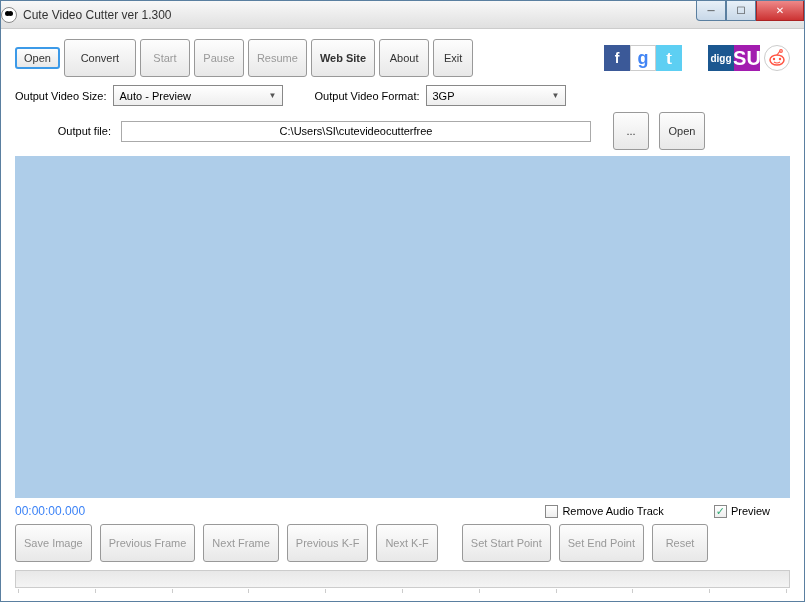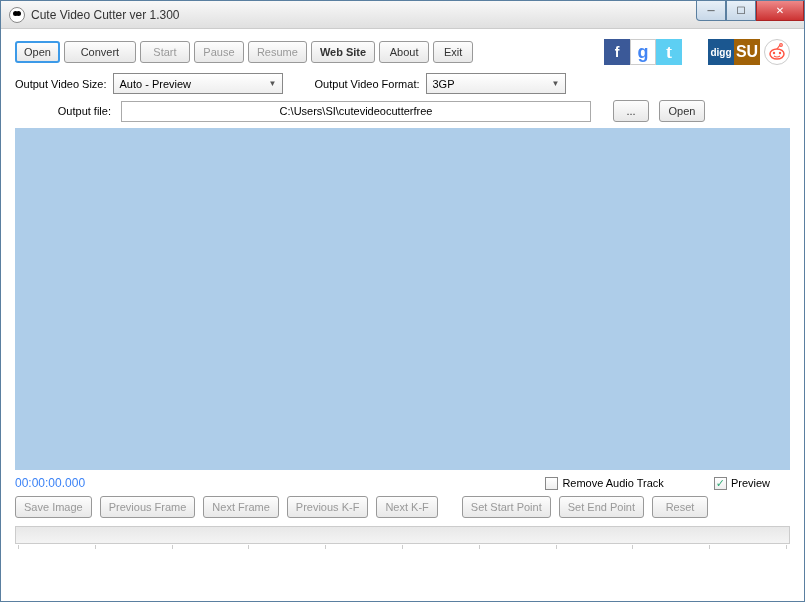--- a/index.html
+++ b/index.html
@@ -1,44 +1,44 @@
 <!DOCTYPE html>
 <html><head>
 <meta charset="utf-8">
 <style>
 * { box-sizing: border-box; margin: 0; padding: 0; }
 body { font-family: "Segoe UI", Tahoma, sans-serif; font-size: 11px; background: #d8e8d8; width: 805px; height: 602px; overflow: hidden; }
 .window { width: 805px; height: 602px; background: #fff; border: 1px solid #5a7fa0; position: relative; }
-.titlebar { height: 28px; background: linear-gradient(#f8f8f8, #e0e0e0); display: flex; align-items: center; padding-left: 8px; border-bottom: 1px solid #ccc; }
+.titlebar { height: 28px; background: linear-gradient(#f8f8f8, #e0e0e0); display: flex; align-items: center; border-bottom: 1px solid #ccc; }
 .titlebar-icon { width: 16px; height: 16px; margin-right: 6px; border-radius: 50%; background: #fff; border: 1px solid #888; position: relative; }
 .titlebar-icon::before { content:""; position:absolute; width:5px; height:5px; background:#000; border-radius:50%; top:3px; left:3px; }
 .titlebar-icon::after { content:""; position:absolute; width:5px; height:5px; background:#000; border-radius:50%; top:3px; right:3px; }
 .titlebar-title { color: #333; font-size: 12px; }
 .winbtns { position: absolute; right: 0; top: 0; display: flex; }
 .winbtn { width: 30px; height: 20px; border: 1px solid #5a7fa0; border-top: none; background: linear-gradient(#e8f0f8,#c8d8e8); display:flex; align-items:center; justify-content:center; font-size:10px; color:#333; }
 .winbtn.close { width: 48px; background: linear-gradient(#e88,#c33); color:#fff; border-color:#a22; border-top-right-radius:0; }
 .winbtn.min { border-bottom-left-radius: 4px; }
 .content { padding: 10px 14px; }
 .toolbar { display: flex; align-items: center; gap: 0; margin-bottom: 8px; }
-.btn { height: 22px; padding: 0 8px; font-size: 11px; background: linear-gradient(#fdfdfd,#e8e8e8); border: 1px solid #999; border-radius: 3px; cursor: pointer; margin-right: 4px; color:#333; }
+.btn { height: 38px; padding: 0 8px; font-size: 11px; background: linear-gradient(#fdfdfd,#e8e8e8); border: 1px solid #999; border-radius: 3px; cursor: pointer; margin-right: 4px; color:#333; }
 .btn:disabled, .btn.disabled { color: #999; }
 .btn.highlight { border: 2px solid #3c9ae8; padding: 0 7px; height:22px; }
 .btn.bold { font-weight: bold; }
 .toolbar-btn { min-width: 72px; }
 .toolbar .btn.small { min-width: 50px; }
 .social { margin-left: auto; display: flex; gap: 0; }
 .socialicon { width: 26px; height: 26px; display:flex; align-items:center; justify-content:center; font-size:14px; font-weight:bold; color:#fff; }
 .fb { background:#3b5998; }
 .gg { background:#fff; border:1px solid #ccc; position:relative; font-size:18px; display:flex; align-items:center; justify-content:center;}
 .tw { background:#5dcff3; position:relative; }
 .tw::after { content:"t"; font-family:Georgia,serif; font-size:18px; color:#fff; }
 .del { background:#fff; display:grid; grid-template-columns:1fr 1fr; grid-template-rows:1fr 1fr; }
 .del div:nth-child(1){background:#fff;} .del div:nth-child(2){background:#39f;} .del div:nth-child(3){background:#000;} .del div:nth-child(4){background:#bbb;}
 .digg { background:#1b5790; font-size:10px; }
-.su { background:#a16207; font-size:16px; }
+.su { background:#a21caf; font-size:20px; }
 .reddit { background:#fff; border:1px solid #ccc; color:#f54; border-radius:50%; font-size:14px; width:26px; height:26px; margin-left:4px;}
 .row { display: flex; align-items: center; margin-bottom: 6px; gap: 6px; }
 .label { font-size: 11px; color: #000; white-space: nowrap; }
 .select { height: 21px; border: 1px solid #888; background: linear-gradient(#fff,#eee); padding: 0 20px 0 6px; font-size: 11px; position: relative; display:inline-flex; align-items:center; min-width:140px; cursor:pointer; }
 .select::after { content:"▼"; position:absolute; right:5px; font-size:8px; color:#555; }
 .textinput { height: 21px; border: 1px solid #aaa; padding: 0 6px; font-size: 11px; flex:1; background:#fff; }
 .preview-area { width: 100%; height: 342px; background: #aecde9; margin-top: 4px; }
 .status-row { display:flex; align-items:center; margin-top: 6px; gap: 10px; }
 .timecode { font-size: 12px; color:#3b82f6; flex:0 0 auto; }
 .checkbox-wrap { display:flex; align-items:center; gap:4px; font-size:11px; }

